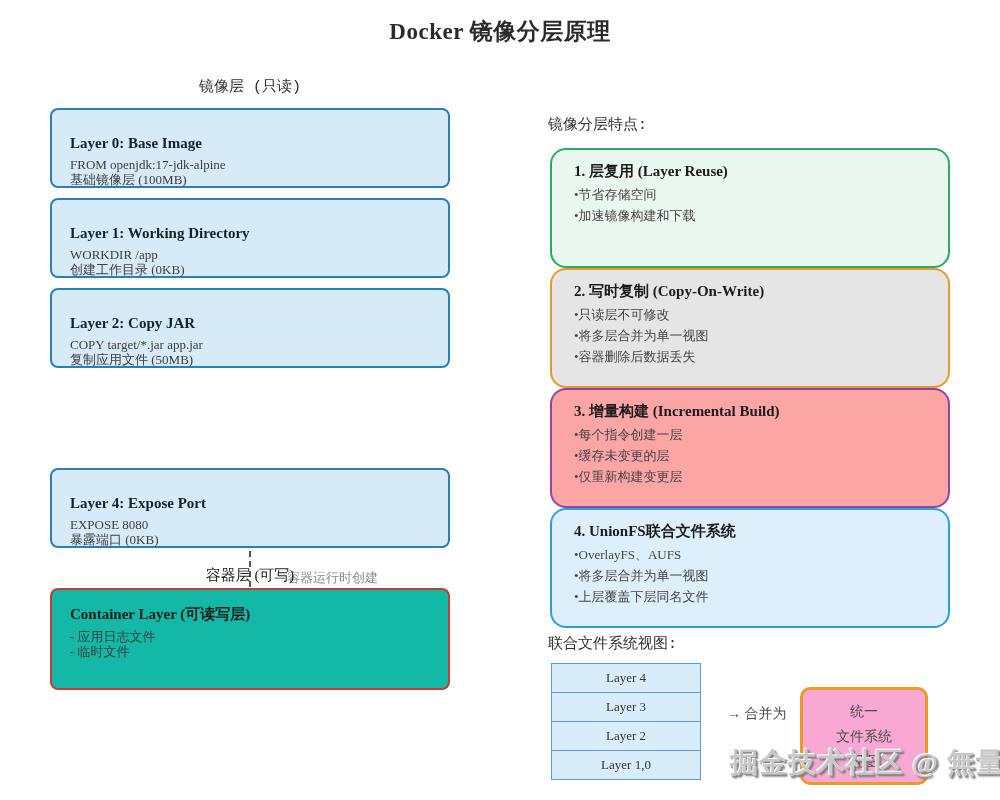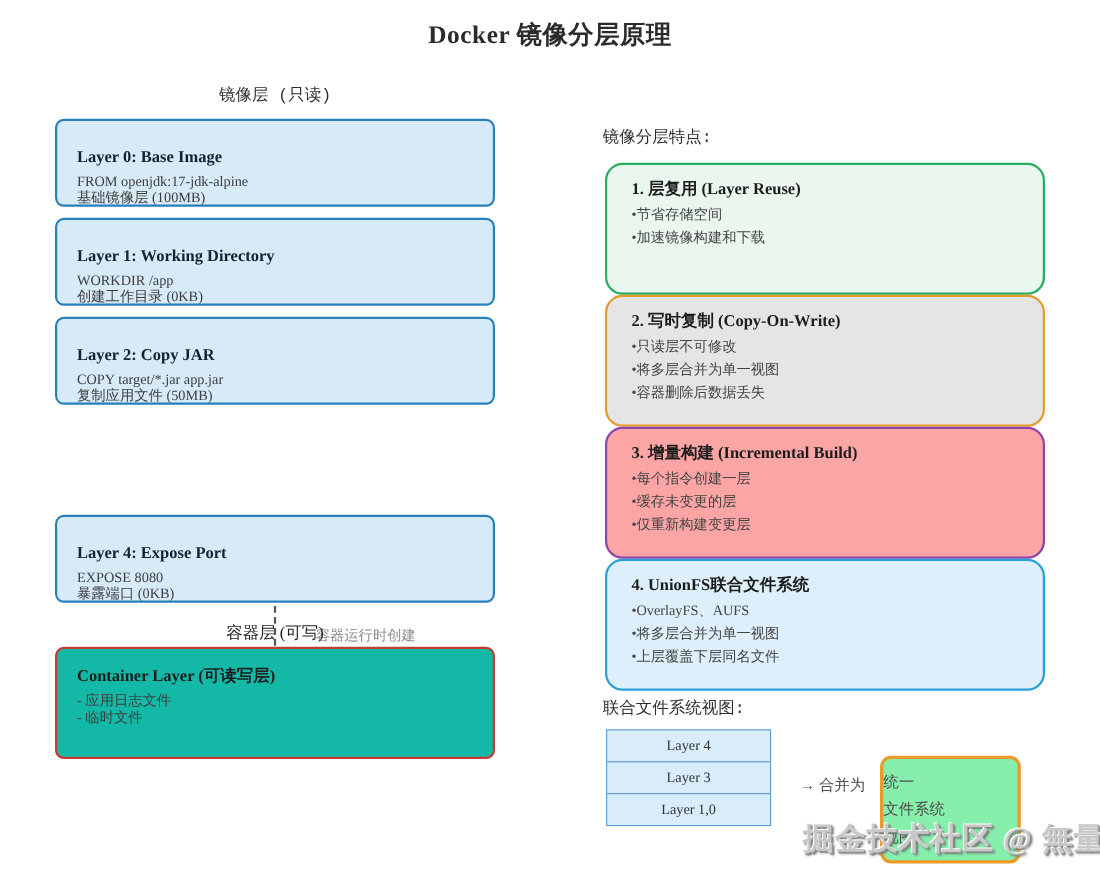--- a/index.html
+++ b/index.html
@@ -60,22 +60,22 @@
   .stack{position:absolute;left:551px;top:664px;width:150px;}
   .stack-row{
     width:150px;height:30px;box-sizing:border-box;margin-top:-1px;
     background:#d9ecf9;border:1px solid #5b9bd5;
     display:flex;align-items:center;justify-content:center;
     font-size:13px;color:#333;
   }
   .merge-label{position:absolute;left:727px;top:705px;font-size:14px;color:#4d4d4d;white-space:nowrap;}
   .merged-box{
     position:absolute;left:800px;top:687px;width:128px;height:98px;box-sizing:border-box;
-    background:#86efac;border:3px solid #ec9b28;border-radius:10px;
-    padding-top:9px;
+    background:#f9a8d4;border:3px solid #ec9b28;border-radius:10px;
+    text-align:center;padding-top:9px;
   }
   .merged-line{font-size:14px;color:#4d4d4d;line-height:25px;}
 
   .watermark{
     position:absolute;left:730px;top:744px;z-index:10;white-space:nowrap;
     font-size:28px;font-weight:bold;letter-spacing:1px;color:#c8c8c8;
     text-shadow:-1px -1px 0 #ffffff,1px 1px 0 #8f8f8f,2px 2px 2px #6d6d6d;
   }
 </style>
 </head>
@@ -143,20 +143,21 @@
     <div class="feature-title">4. UnionFS联合文件系统</div>
     <div class="bullet">OverlayFS、AUFS</div>
     <div class="bullet">将多层合并为单一视图</div>
     <div class="bullet">上层覆盖下层同名文件</div>
   </div>
 
   <div class="col-header hdr-unionfs">联合文件系统视图:</div>
   <div class="stack">
     <div class="stack-row">Layer 4</div>
     <div class="stack-row">Layer 3</div>
+    <div class="stack-row">Layer 2</div>
     <div class="stack-row">Layer 1,0</div>
   </div>
   <div class="merge-label">→ 合并为</div>
   <div class="merged-box">
     <div class="merged-line">统一</div>
     <div class="merged-line">文件系统</div>
     <div class="merged-line">视图</div>
   </div>
 
   <div class="watermark">掘金技术社区 @ 無量</div>

